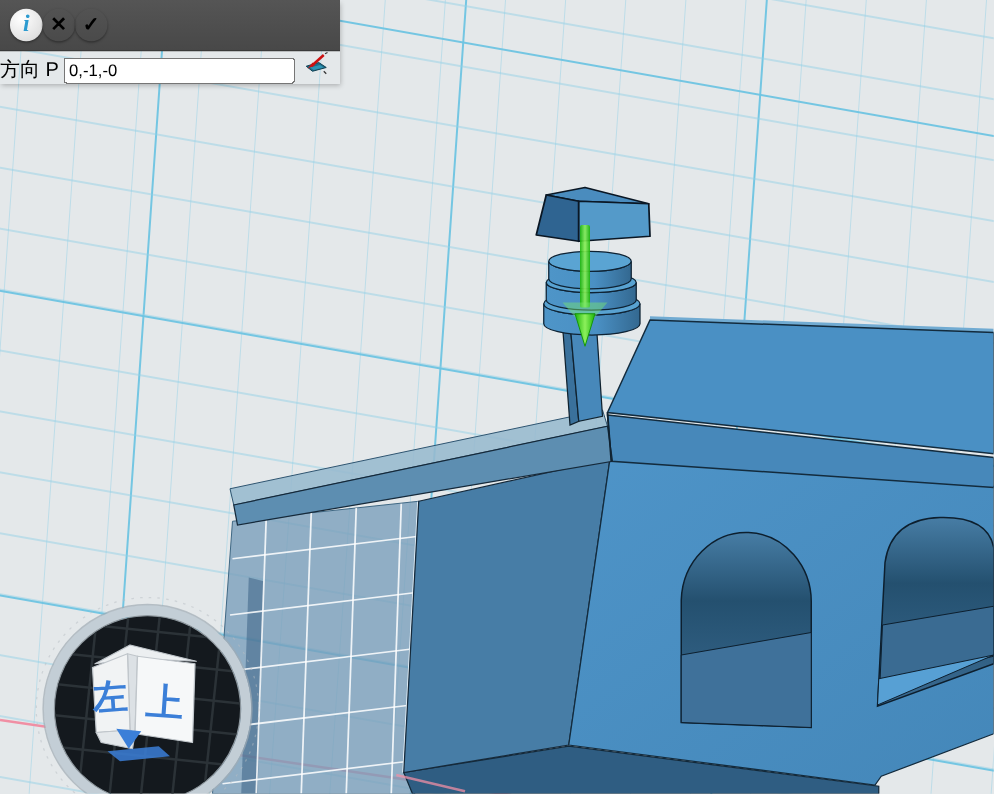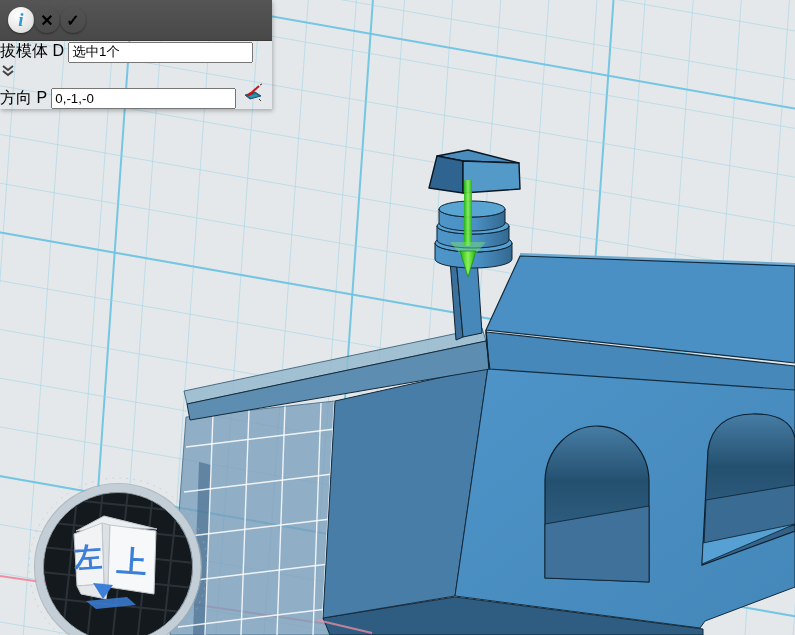--- a/index.html
+++ b/index.html
@@ -238,30 +238,20 @@
 <div class="corner-box"></div>
 
 <div class="panel">
   <div class="panel-title">
     <div class="round-btn btn-info">i</div>
     <div class="round-btn btn-cancel">✕</div>
     <div class="round-btn btn-confirm">✓</div>
   </div>
   <div class="panel-body">
 
-    <div class="row">
-      <span class="row-label">拔模体 D</span>
-      <input class="field f1" readonly="" value="选中1个" style="">
-      <span class="chevrons">
-        <svg width="16" height="16" viewBox="0 0 16 16" fill="none" stroke="#444" stroke-width="2">
-          <polyline points="3,3 8,7 13,3"></polyline>
-            <polyline points="3,8 8,12 13,8"></polyline>
-        </svg>
-      </span>
-    </div>
 
 
     <div class="row">
       <span class="row-label">方向 P</span>
       <input class="field f3" readonly="" value="0,-1,-0" style="">
       <span class="dir-icon">
         <svg width="22" height="20" viewBox="0 0 22 20">
           <polygon points="4,12 14,9 20,13 9,16" fill="#1d6e8a" stroke="#0f3f52" stroke-width="0.8"></polygon>
           <polygon points="7,13 15,11 18,13 10,15" fill="#2f94b4"></polygon>
           <line x1="18" y1="3" x2="8" y2="12" stroke="#cc1111" stroke-width="2"></line>

